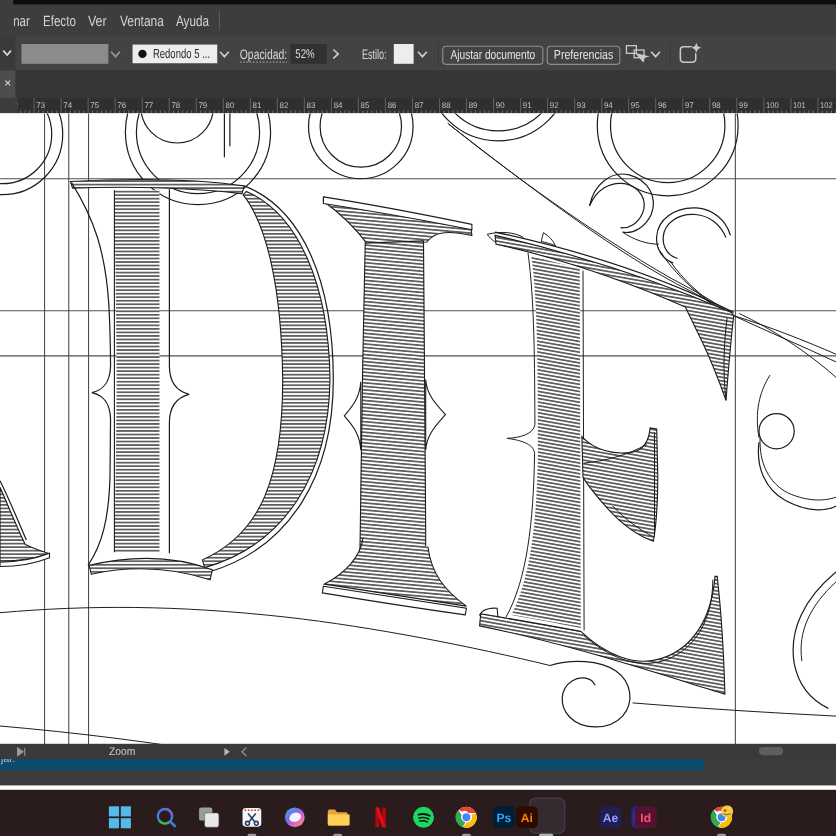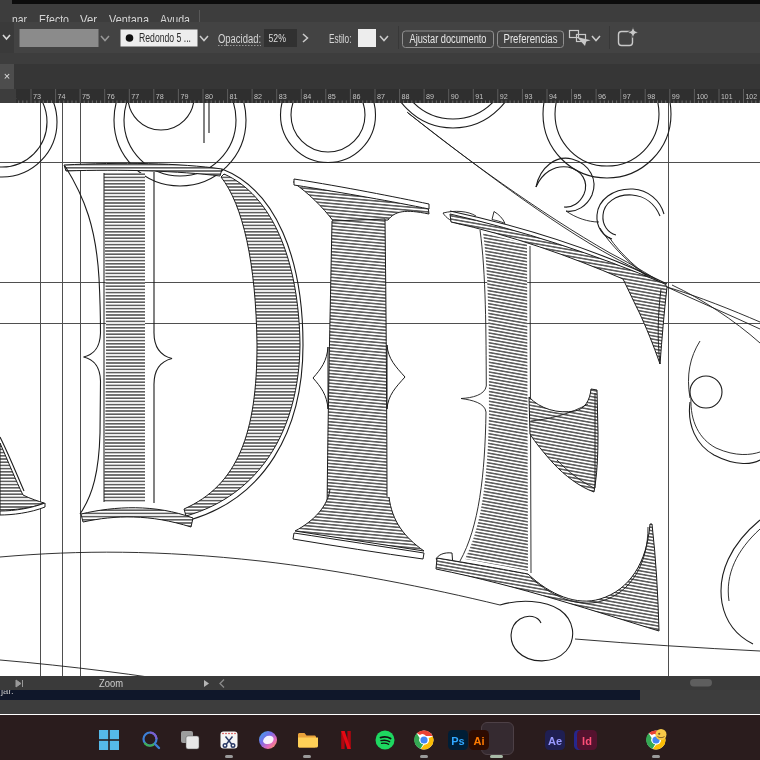--- a/index.html
+++ b/index.html
@@ -3,44 +3,44 @@
 <meta charset="utf-8">
 <style>
   * { margin:0; padding:0; box-sizing:border-box; }
   html,body { width:760px; height:760px; overflow:hidden; background:#3d3d3d;
     font-family:"Liberation Sans", sans-serif; }
   .abs { position:absolute; }
   .tabbar { position:absolute; left:0; top:64px; width:760px; height:25px; background:#363636; }
   .tabact { position:absolute; left:0; top:64px; width:14px; height:25px; background:#4d4d4d; color:#e0e0e0;
      font-size:11px; text-align:center; line-height:24px; }
   .canvas { position:absolute; left:0; top:103px; width:760px; height:577px; background:#fff; overflow:hidden; }
-  .sbar1 { position:absolute; left:0; top:680px; width:640px; height:20px; background:#0f172a;
+  .sbar1 { position:absolute; left:0; top:680px; width:640px; height:20px; background:#0c4a6e;
     color:#c0c0c0; font-size:9.5px; }
   .taskbar { position:absolute; left:0; top:714px; width:760px; height:46px; background:#2a1c1d;
-     border-top:1px solid #ffffff; }
+     border-top:4px solid #ffffff; }
   .tbi { position:absolute; top:14px; width:22px; height:22px; }
   .pill { position:absolute; top:39.5px; height:3px; border-radius:1.5px; }
   .aibox { position:absolute; left:481px; top:7px; width:33px; height:33px; background:#352a30;
      border:1px solid #4d4046; border-radius:6px; }
 </style>
 </head>
 <body>
 <div class="abs" style="left:12px;top:0">
     <svg width="760" height="33" viewBox="0 0 760 33" style="display:block">
       <rect width="760" height="33" fill="#3d3d3d"></rect>
       <rect width="760" height="4" fill="#0c0c0c"></rect>
       <text x="0" y="23.5" font-size="13.5" fill="#d4d4d4" font-family="Liberation Sans, sans-serif" textLength="15" lengthAdjust="spacingAndGlyphs">nar</text>
       <text x="27" y="23.5" font-size="13.5" fill="#d4d4d4" font-family="Liberation Sans, sans-serif" textLength="30" lengthAdjust="spacingAndGlyphs">Efecto</text>
       <text x="68" y="23.5" font-size="13.5" fill="#d4d4d4" font-family="Liberation Sans, sans-serif" textLength="17" lengthAdjust="spacingAndGlyphs">Ver</text>
       <text x="97" y="23.5" font-size="13.5" fill="#d4d4d4" font-family="Liberation Sans, sans-serif" textLength="40" lengthAdjust="spacingAndGlyphs">Ventana</text>
       <text x="148" y="23.5" font-size="13.5" fill="#d4d4d4" font-family="Liberation Sans, sans-serif" textLength="30" lengthAdjust="spacingAndGlyphs">Ayuda</text>
       <line x1="187.5" y1="10" x2="187.5" y2="28" stroke="#585858"></line>
     </svg>
   </div>
-<div class="abs" style="left:0;top:22px">
+<div class="abs" style="left:0;top:33px">
     <svg width="760" height="31" viewBox="0 0 760 31" style="display:block">
       <rect width="760" height="31" fill="#434343"></rect>
       <rect width="14" height="31" fill="#3a3a3a"></rect>
       <path d="M3,13 l3.5,4 l3.5,-4" fill="none" stroke="#d8d8d8" stroke-width="1.6"></path>
       <rect x="19.5" y="7" width="79" height="18" fill="#8b8b8b"></rect>
       <path d="M101,14 l4,4.5 l4,-4.5" fill="none" stroke="#989898" stroke-width="1.5"></path>
       <rect x="120.5" y="7.5" width="77" height="17" fill="#ededed"></rect>
       <circle cx="129.5" cy="16" r="3.8" fill="#111"></circle>
       <text x="139" y="20" font-size="12" fill="#2a2a2a" font-family="Liberation Sans, sans-serif" textLength="52" lengthAdjust="spacingAndGlyphs">Redondo 5 ...</text>
       <path d="M200,14 l4,4.5 l4,-4.5" fill="none" stroke="#cccccc" stroke-width="1.5"></path>

